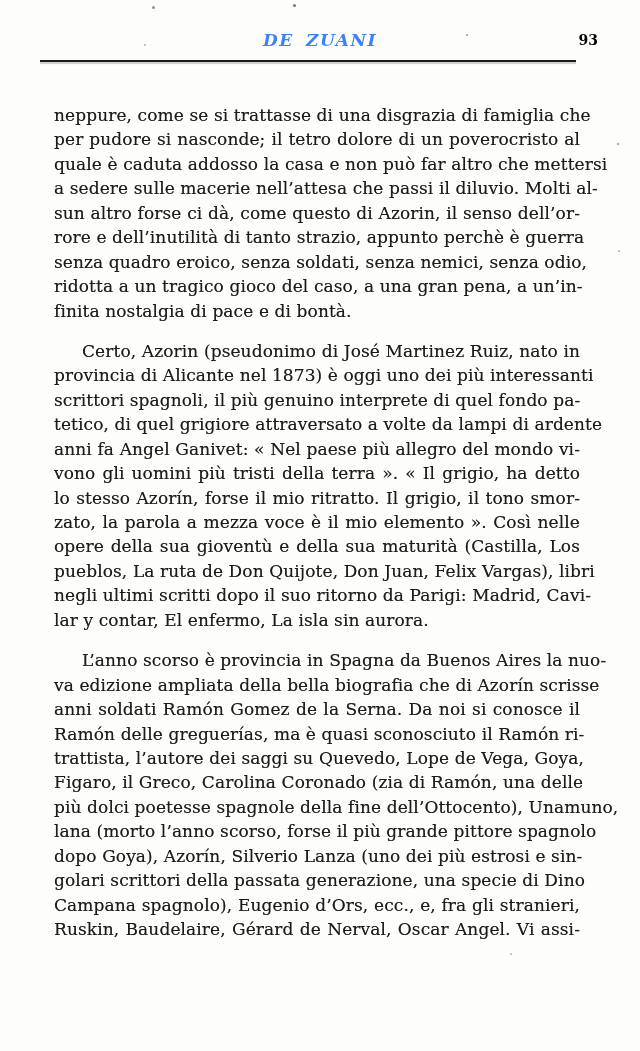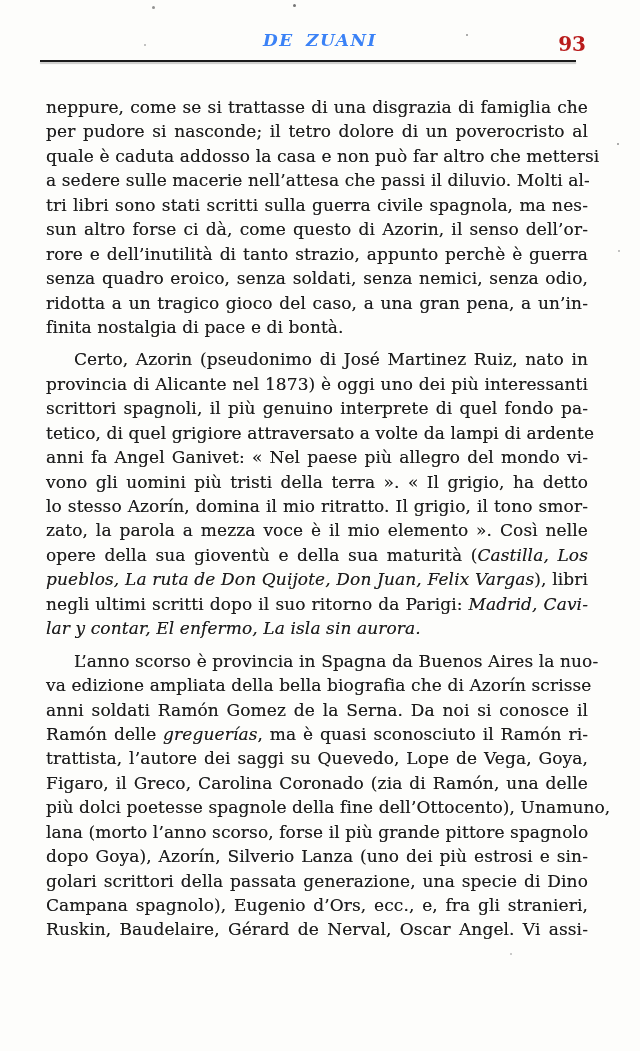--- a/index.html
+++ b/index.html
@@ -31,60 +31,60 @@
     text-align: center;
     font-style: italic;
     font-weight: bold;
     font-size: 17px;
     letter-spacing: 1.5px;
     word-spacing: 5px;
     color: #3b82f6;
   }
   .page-number {
     position: absolute;
-    right: 54px;
+    right: 42px;
     top: 2px;
     font-weight: bold;
-    font-size: 20px;
-    color: #b91c1c;
+    font-size: 14px;
+    color: #000000;
   }
   .header-rule {
     position: absolute;
     top: 60px;
     left: 40px;
     width: 536px;
     height: 2px;
     background: #1b1b1b;
     box-shadow: 0 2px 1px rgba(27,27,27,0.22);
   }
   
   .text-block {
     position: absolute;
     top: 87px;
     left: 38px;
     width: 558px;
     font-size: 17px;
     letter-spacing: 0.1px;
     text-shadow: 0 0 0.4px rgba(20,20,20,0.55);
   }
-  .paragraph { margin: 8px; }
+  .paragraph { margin: 16px; }
   .line {
     height: 24.45px;
     line-height: 24.45px;
     text-align: justify;
     text-align-last: justify;
     white-space: nowrap;
   }
   .line.endline {
     text-align-last: left;
   }
   .paragraph.indent .line:first-child {
     text-indent: 28px;
   }
-  .it { font-style: italic; }
+  .it { }
   
   .speck {
     position: absolute;
     background: #3a3a3a;
     border-radius: 50%;
     opacity: 0.55;
   }
   .speck.s1 { left: 152px; top: 6px;   width: 3px; height: 3px; }
   .speck.s2 { left: 293px; top: 4px;   width: 3px; height: 3px; opacity: 0.7; }
   .speck.s3 { left: 466px; top: 34px;  width: 2px; height: 2px; }
@@ -104,35 +104,34 @@
   </div>
 
   <div class="header-rule"></div>
 
   <div class="text-block">
       <div class="paragraph">
         <div class="line"><span>neppure, come se si trattasse di una disgrazia di famiglia che</span></div>
         <div class="line"><span>per pudore si nasconde; il tetro dolore di un poverocristo al</span></div>
         <div class="line"><span>quale è caduta addosso la casa e non può far altro che mettersi</span></div>
         <div class="line"><span>a sedere sulle macerie nell’attesa che passi il diluvio. Molti al-</span></div>
-        <div class="line"><span>tri libri sono stati scritti sulla guerra civile spagnola, ma nes-</span></div>
         <div class="line"><span>sun altro forse ci dà, come questo di Azorin, il senso dell’or-</span></div>
         <div class="line"><span>rore e dell’inutilità di tanto strazio, appunto perchè è guerra</span></div>
         <div class="line"><span>senza quadro eroico, senza soldati, senza nemici, senza odio,</span></div>
         <div class="line"><span>ridotta a un tragico gioco del caso, a una gran pena, a un’in-</span></div>
         <div class="line endline"><span>finita nostalgia di pace e di bontà.</span></div>
       </div>
       <div class="paragraph indent">
         <div class="line"><span>Certo, Azorin (pseudonimo di José Martinez Ruiz, nato in</span></div>
         <div class="line"><span>provincia di Alicante nel 1873) è oggi uno dei più interessanti</span></div>
         <div class="line"><span>scrittori spagnoli, il più genuino interprete di quel fondo pa-</span></div>
         <div class="line"><span>tetico, di quel grigiore attraversato a volte da lampi di ardente</span></div>
         <div class="line"><span>anni fa Angel Ganivet: « Nel paese più allegro del mondo vi-</span></div>
         <div class="line"><span>vono gli uomini più tristi della terra ». « Il grigio, ha detto</span></div>
-        <div class="line"><span>lo stesso Azorín, domina il mio ritratto. Il grigio, il tono smor-</span></div>
+        <div class="line"><span>lo stesso Azorín, forse il mio ritratto. Il grigio, il tono smor-</span></div>
         <div class="line"><span>zato, la parola a mezza voce è il mio elemento ». Così nelle</span></div>
         <div class="line"><span>opere della sua gioventù e della sua maturità (</span><span class="it">Castilla, Los</span></div>
         <div class="line"><span class="it">pueblos, La ruta de Don Quijote, Don Juan, Felix Vargas</span><span>), libri</span></div>
         <div class="line"><span>negli ultimi scritti dopo il suo ritorno da Parigi: </span><span class="it">Madrid, Cavi-</span></div>
         <div class="line endline"><span class="it">lar y contar, El enfermo, La isla sin aurora.</span></div>
       </div>
       <div class="paragraph indent">
         <div class="line"><span>L’anno scorso è provincia in Spagna da Buenos Aires la nuo-</span></div>
         <div class="line"><span>va edizione ampliata della bella biografia che di Azorín scrisse</span></div>
         <div class="line"><span>anni soldati Ramón Gomez de la Serna. Da noi si conosce il</span></div>

